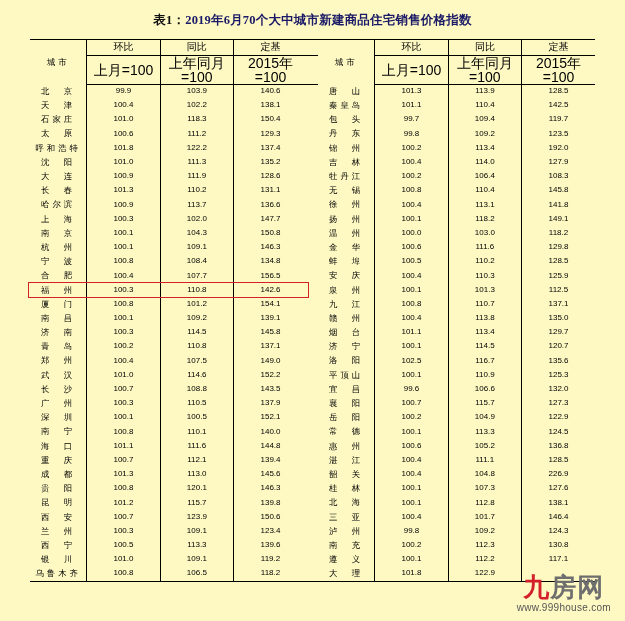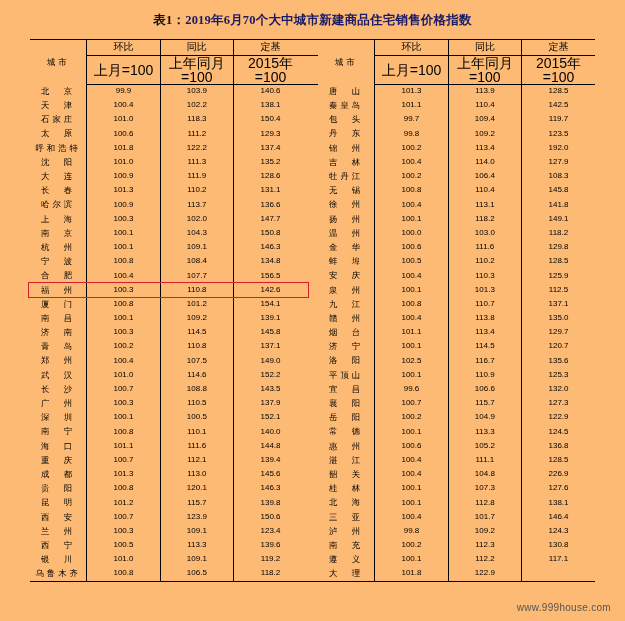--- a/index.html
+++ b/index.html
@@ -8,21 +8,21 @@
     width: 625px; height: 621px;
     background: #ffffff;
     font-family: "Liberation Sans", sans-serif;
     color: #000;
     overflow: hidden;
   }
   #page {
     position: relative;
     width: 625px;
     height: 621px;
-    background: #fdba74;
+    background: #fef9c3;
   }
   .title {
     text-align: center;
     font-family: "Liberation Serif", serif;
     font-weight: bold;
     font-size: 12.5px;
     color: #1a1a66;
     padding-top: 12px;
     letter-spacing: 0.2px;
   }
@@ -526,16 +526,17 @@
             <td class="num vsep">101.8</td>
             <td class="num vsep">122.9</td>
             <td class="num"></td>
           </tr>
         </tbody>
     </table>
     <div class="highlight-box" id="hl" style="left: -2px; top: 241.812px; width: 280.953px; height: 16.1875px;"></div>
   </div>
 
   <div class="logo">
+    <div class="mark"><span>九</span><span class="grey">房网</span></div>
     <div class="url">www.999house.com</div>
   </div>
 
 </div>
 
 </body></html>

